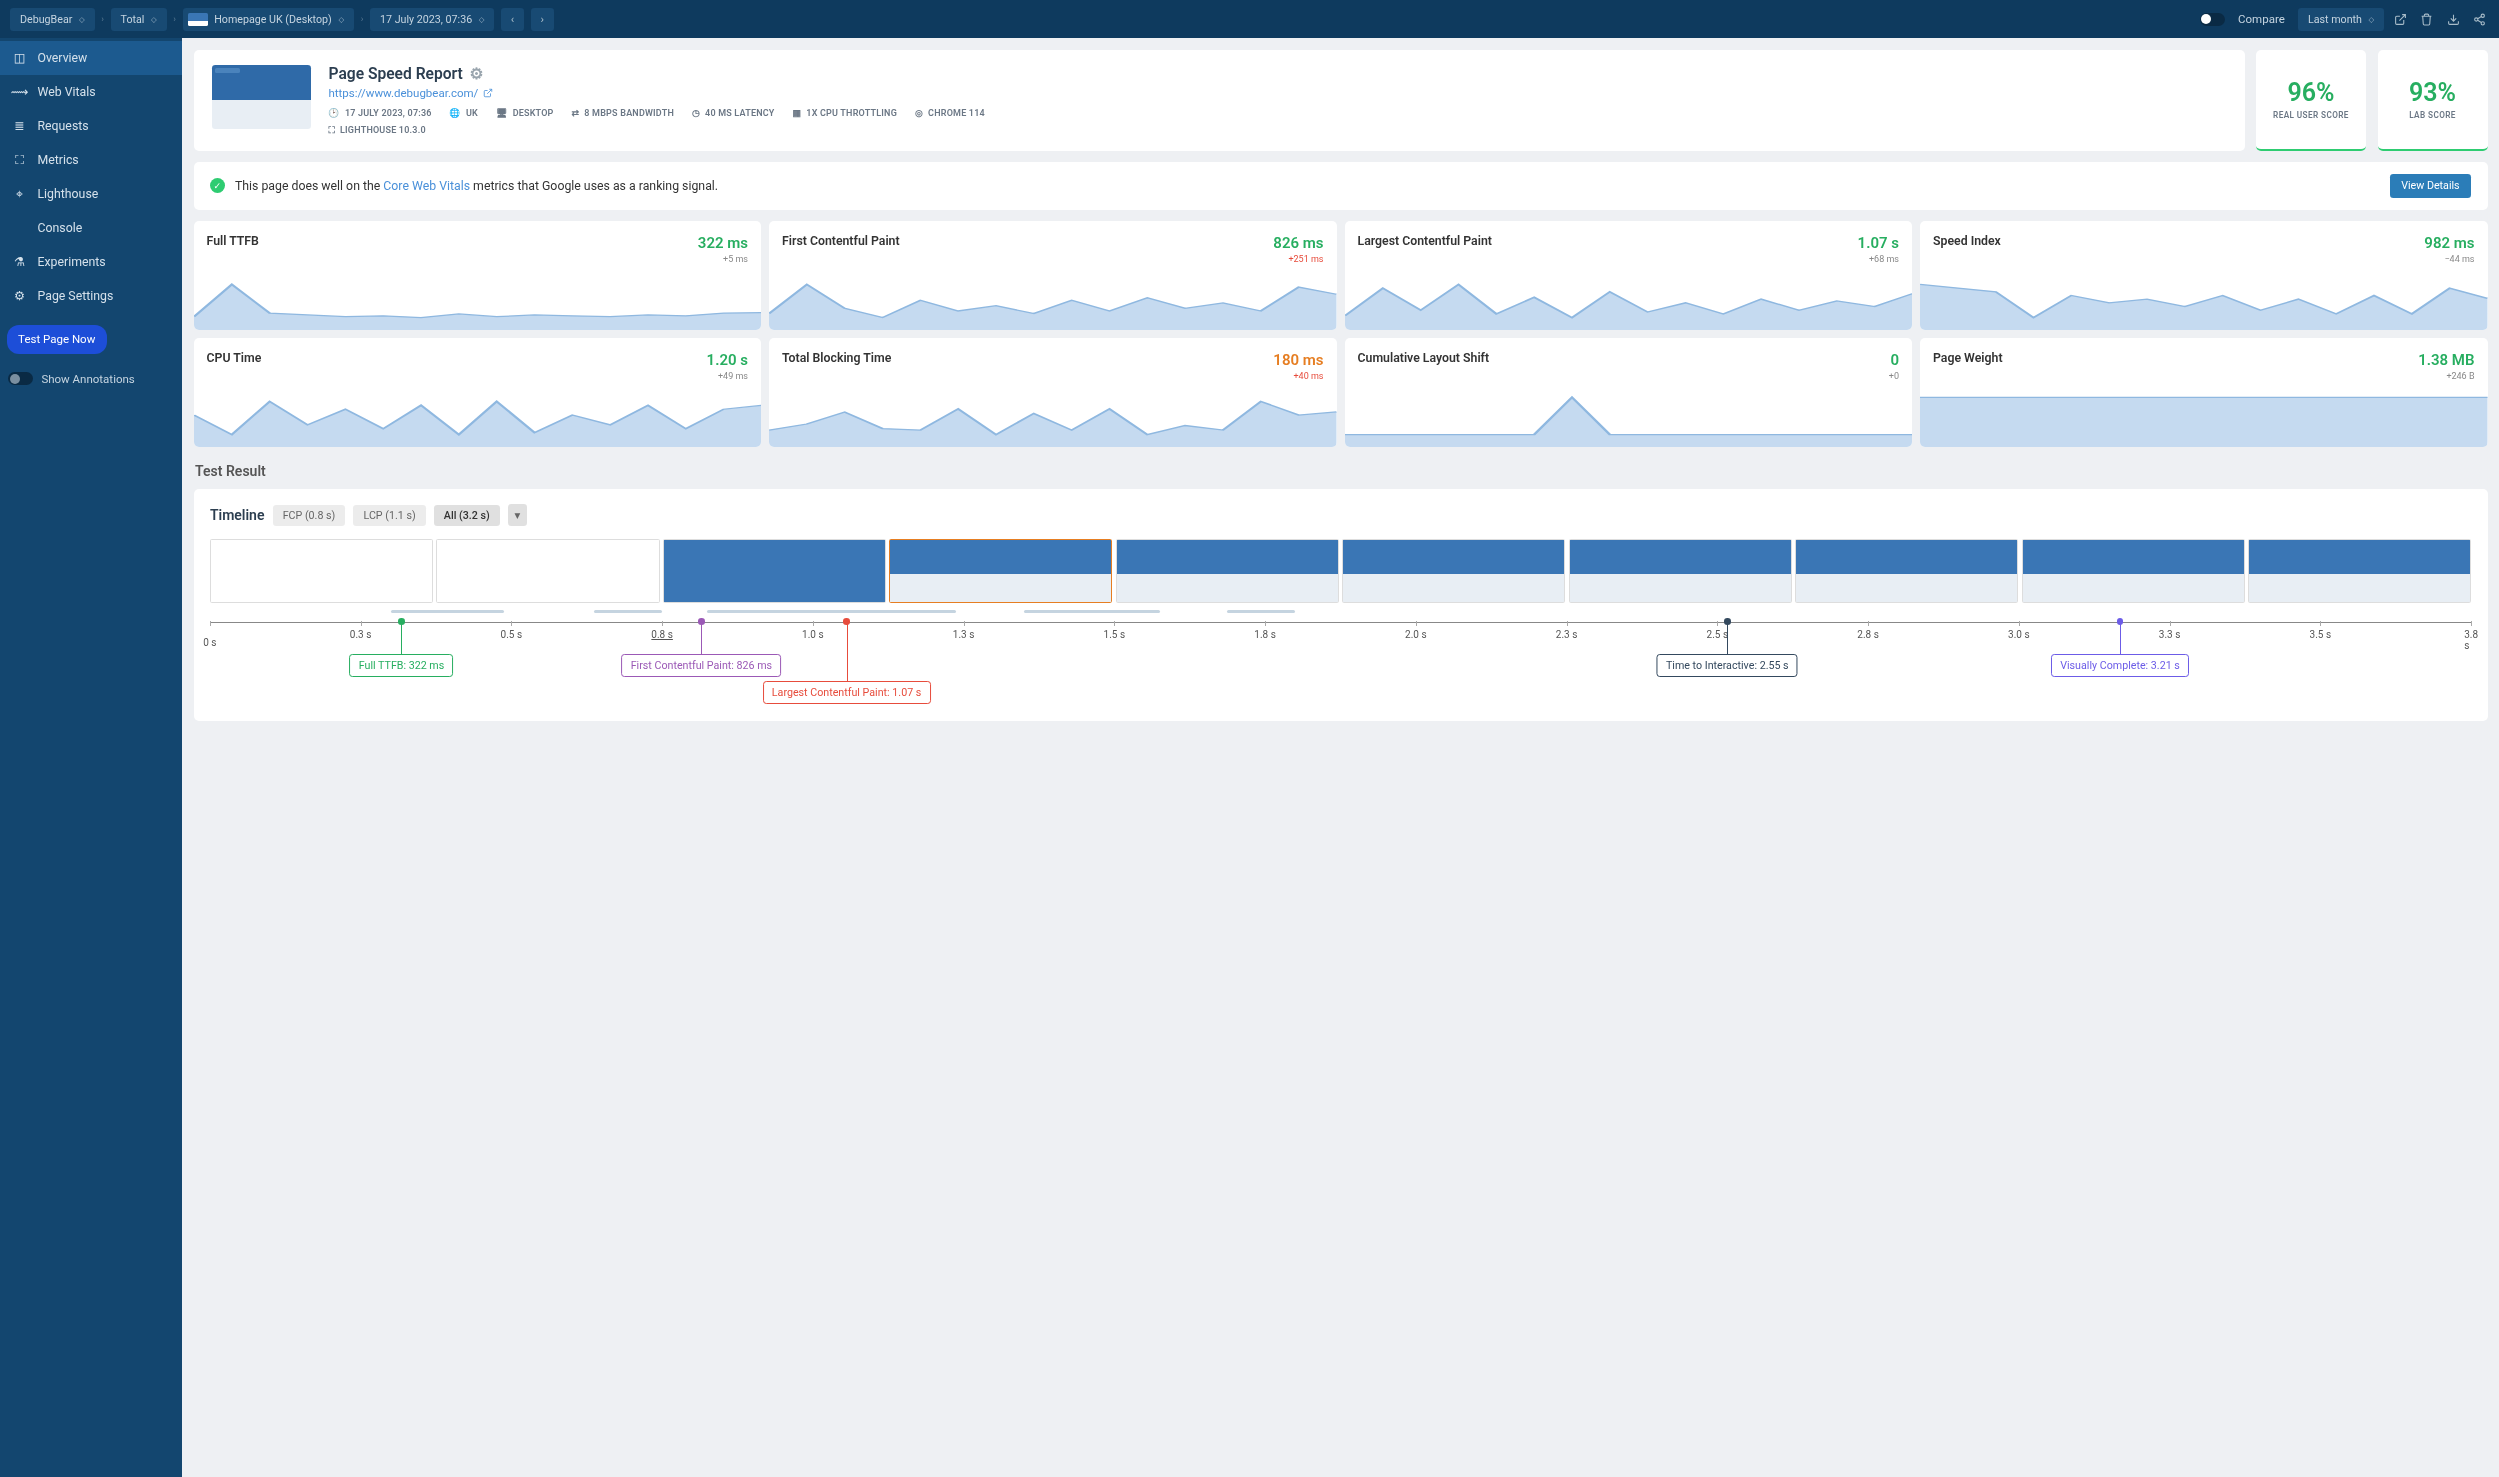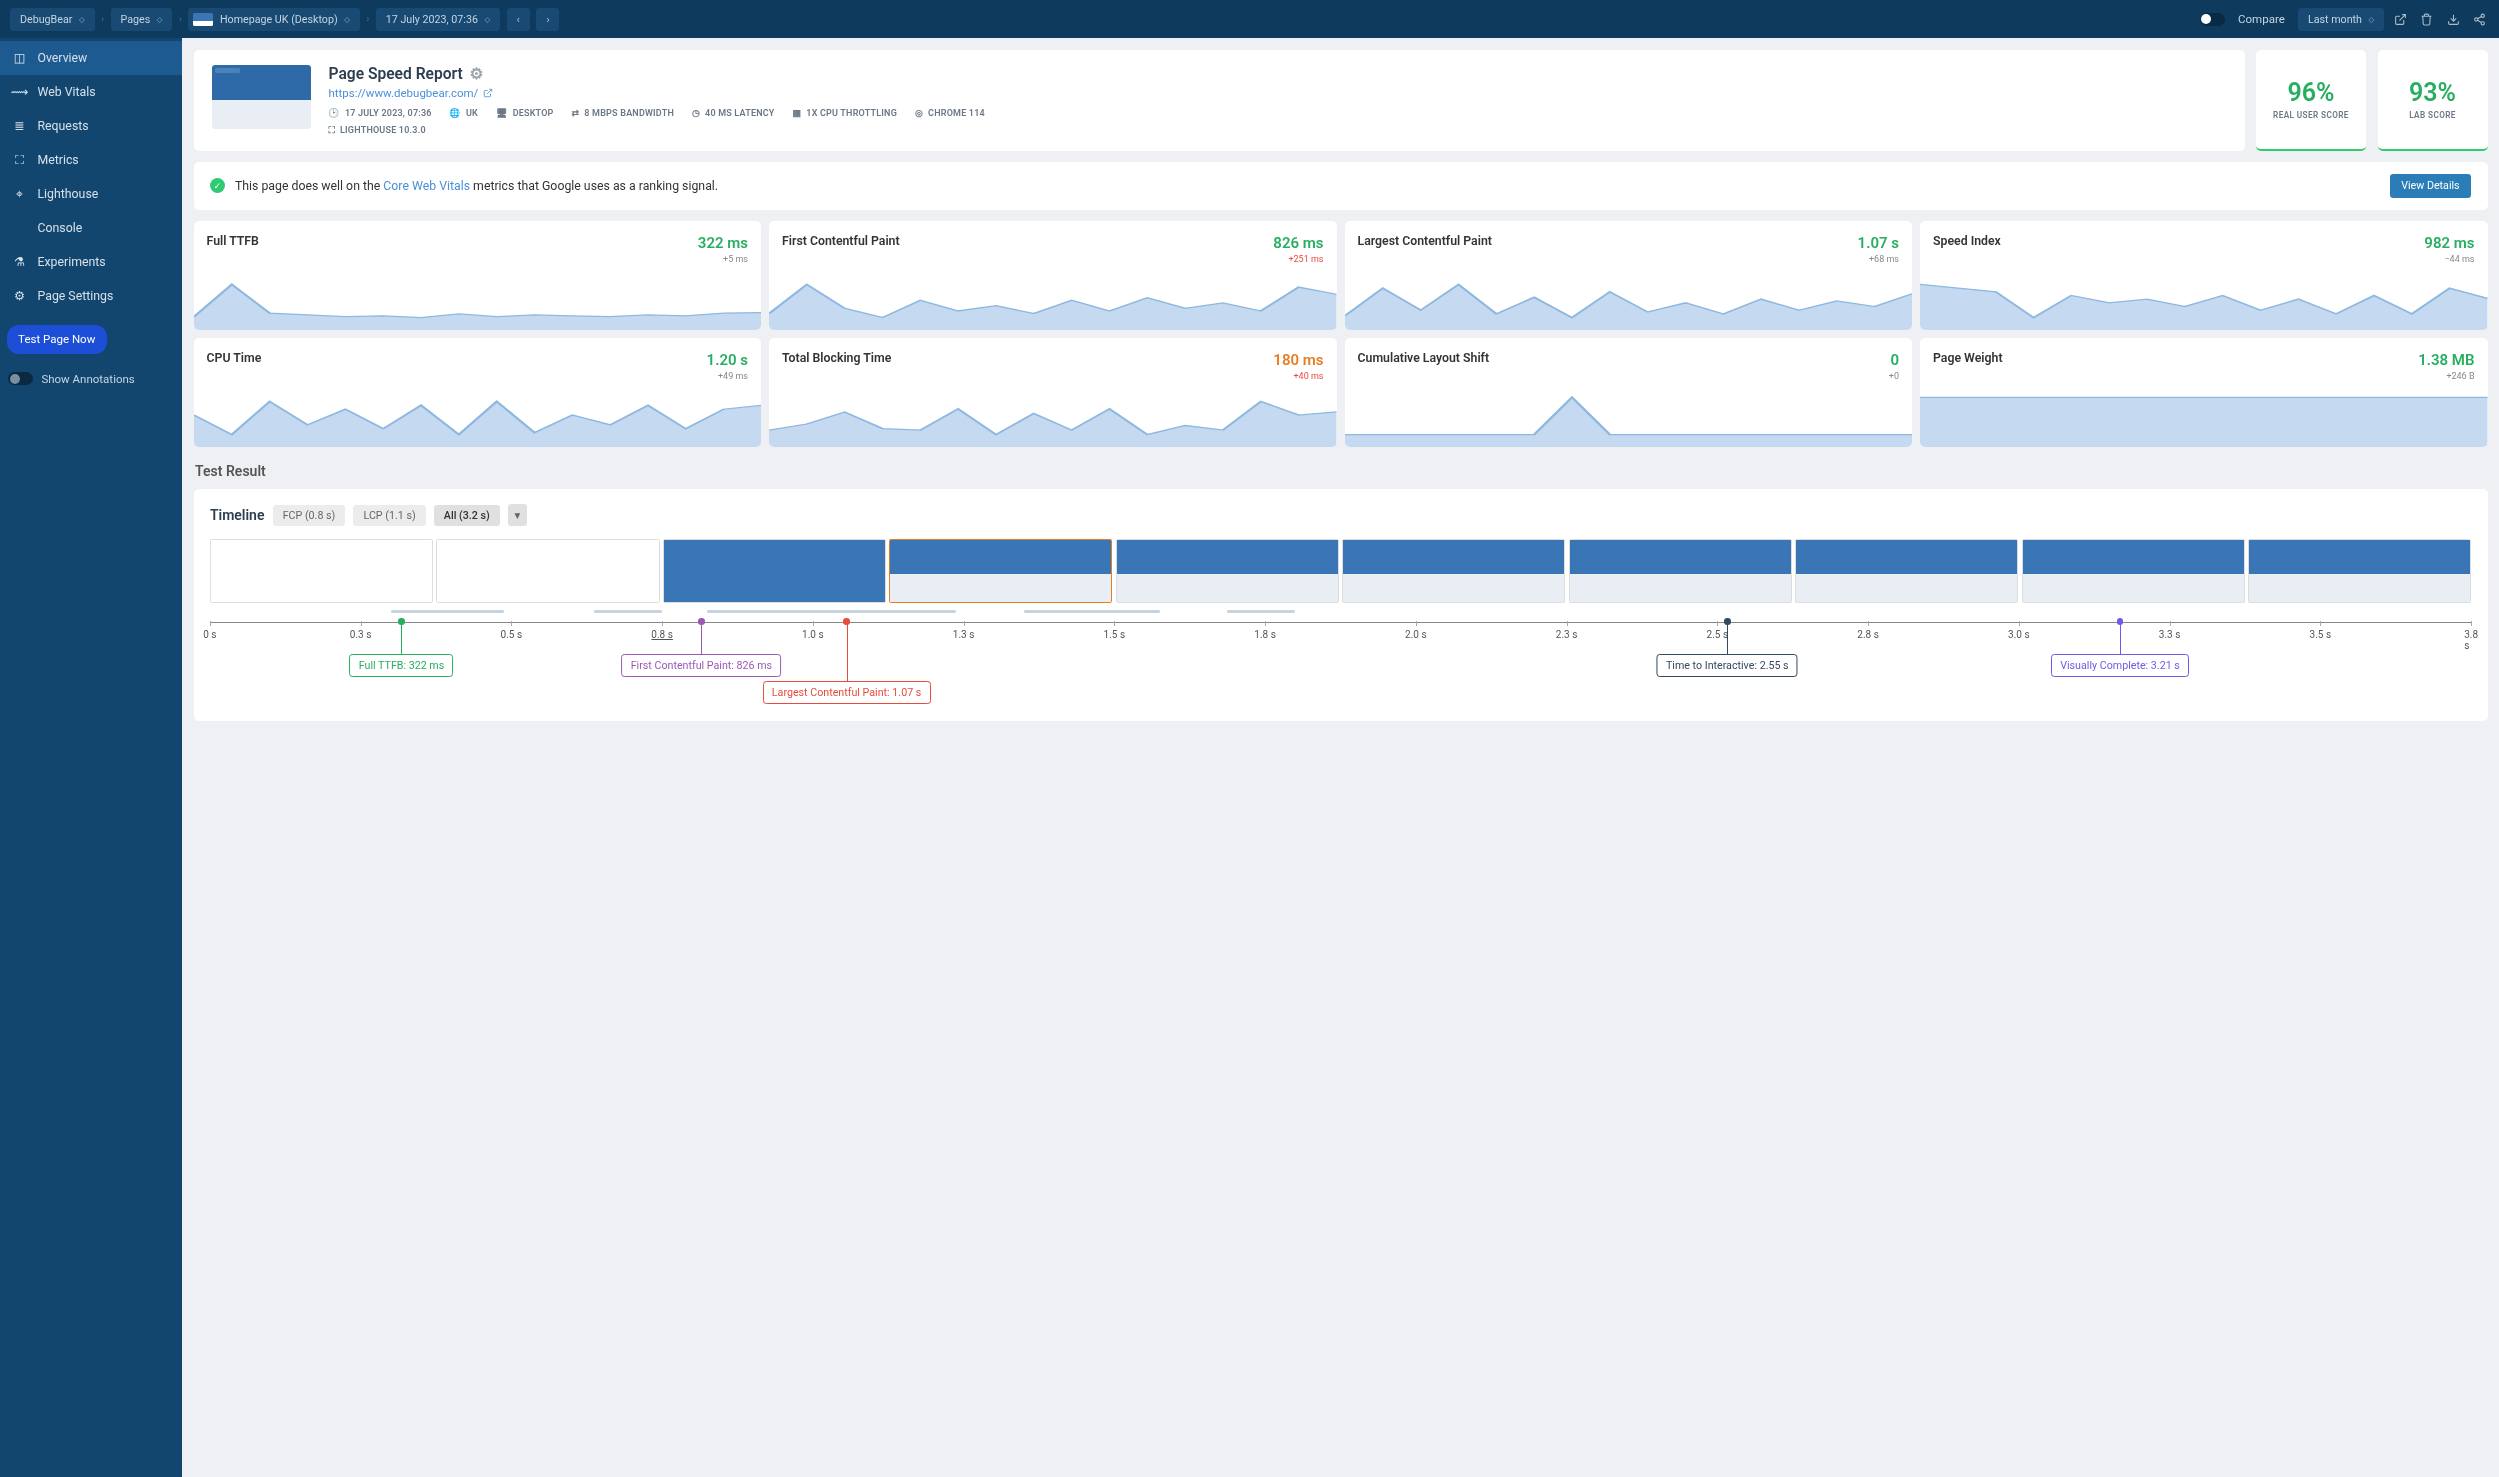--- a/index.html
+++ b/index.html
@@ -80,21 +80,21 @@
 </head>
 <body>
 
 <div class="topbar">
   <div class="breadcrumb-item">
       <span>DebugBear</span>
       <span class="caret-sm">◇</span>
     </div>
   <span class="chevron">›</span>
   <div class="breadcrumb-item">
-      <span>Pages</span>
+      <span>Total</span>
       <span class="caret-sm">◇</span>
     </div>
   <span class="chevron">›</span>
   <div class="breadcrumb-item with-icon">
       <div class="thumb-mini"></div>
       <span>Homepage UK (Desktop)</span>
       <span class="caret-sm">◇</span>
     </div>
   <span class="chevron">›</span>
   <div class="breadcrumb-item">
@@ -354,21 +354,21 @@
         </div>
       <div class="activity-row">
         <div class="activity-seg" style="left:8%;width:5%"></div>
         <div class="activity-seg" style="left:17%;width:3%"></div>
         <div class="activity-seg" style="left:22%;width:11%"></div>
         <div class="activity-seg" style="left:36%;width:6%"></div>
         <div class="activity-seg" style="left:45%;width:3%"></div>
       </div>
       <div class="time-axis" id="time-axis">
           <div class="tick" style="left: 0%;"></div>
-          <div class="tick-lbl" style="left: 0%;">0 s</div>
+          <div class="tick-lbl" style="left: 0%; margin-top: 8px;">0 s</div>
           <div class="tick" style="left: 6.66667%;"></div>
           <div class="tick-lbl" style="left: 6.66667%;">0.3 s</div>
           <div class="tick" style="left: 13.3333%;"></div>
           <div class="tick-lbl" style="left: 13.3333%;">0.5 s</div>
           <div class="tick" style="left: 20%;"></div>
           <div class="tick-lbl" style="left: 20%; text-decoration: underline;">0.8 s</div>
           <div class="tick" style="left: 26.6667%;"></div>
           <div class="tick-lbl" style="left: 26.6667%;">1.0 s</div>
           <div class="tick" style="left: 33.3333%;"></div>
           <div class="tick-lbl" style="left: 33.3333%;">1.3 s</div>

